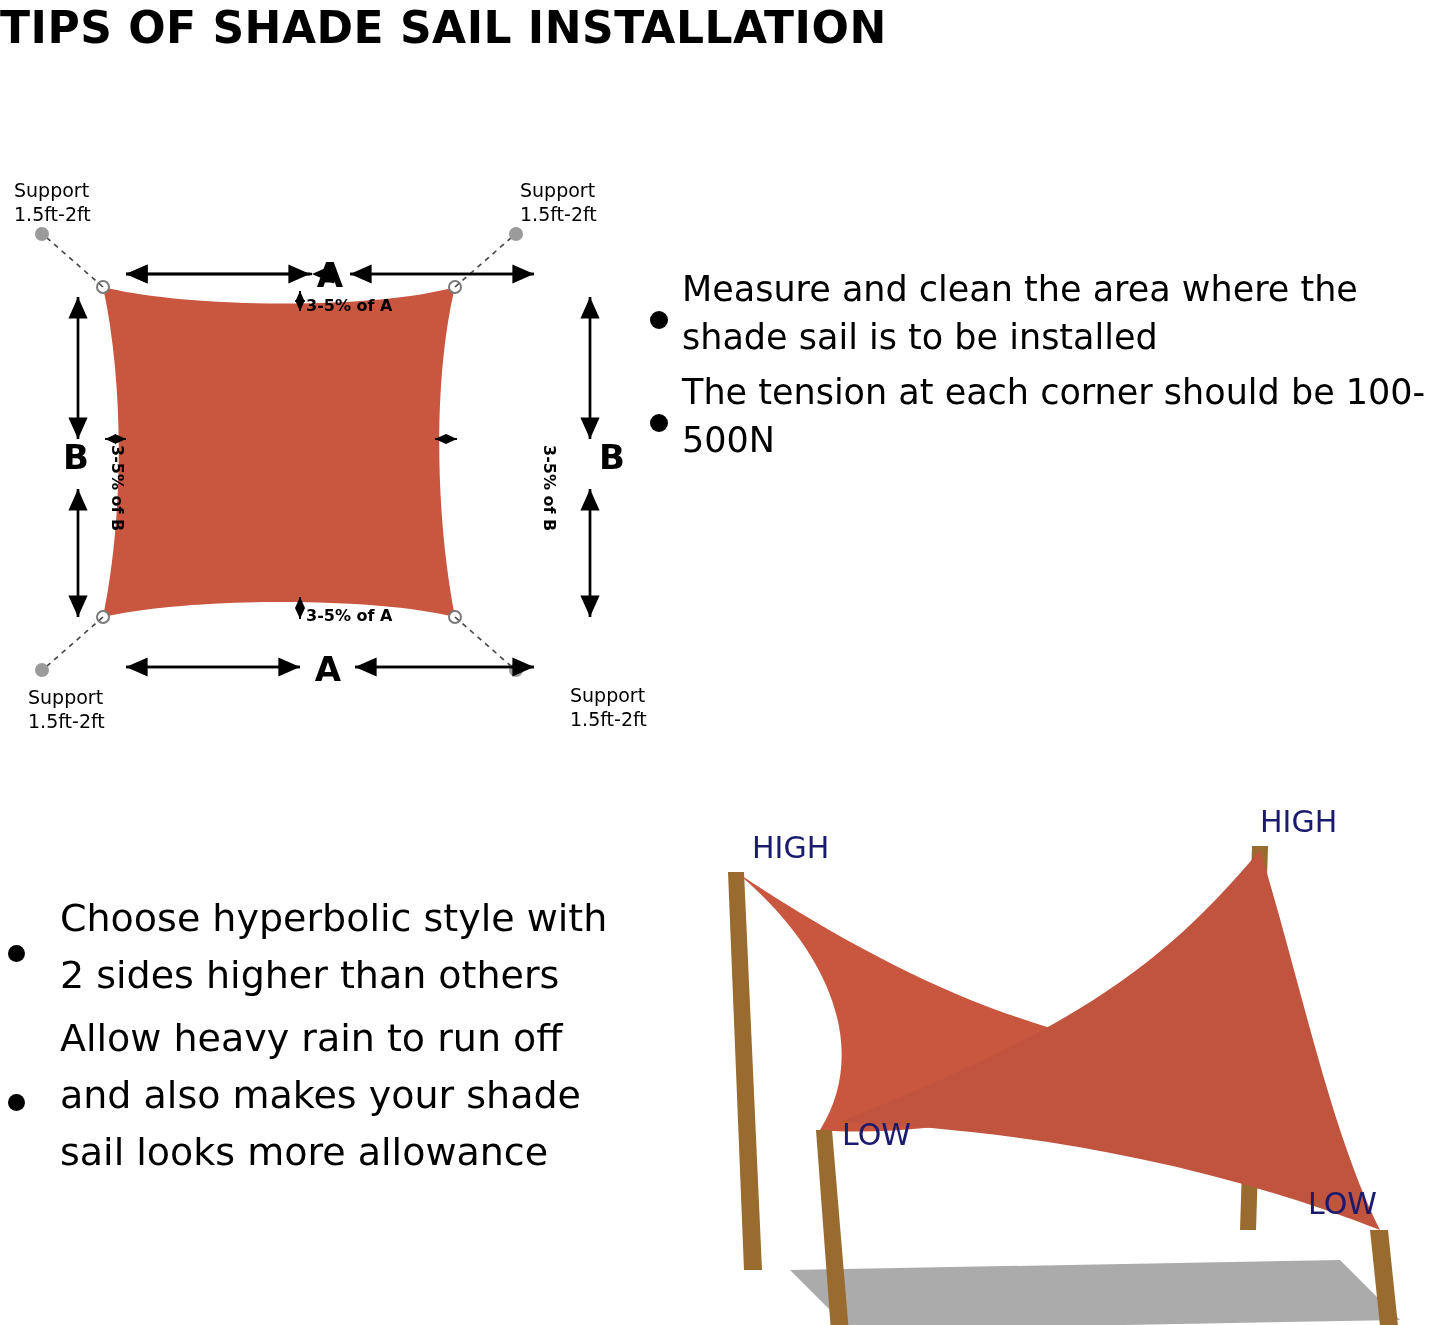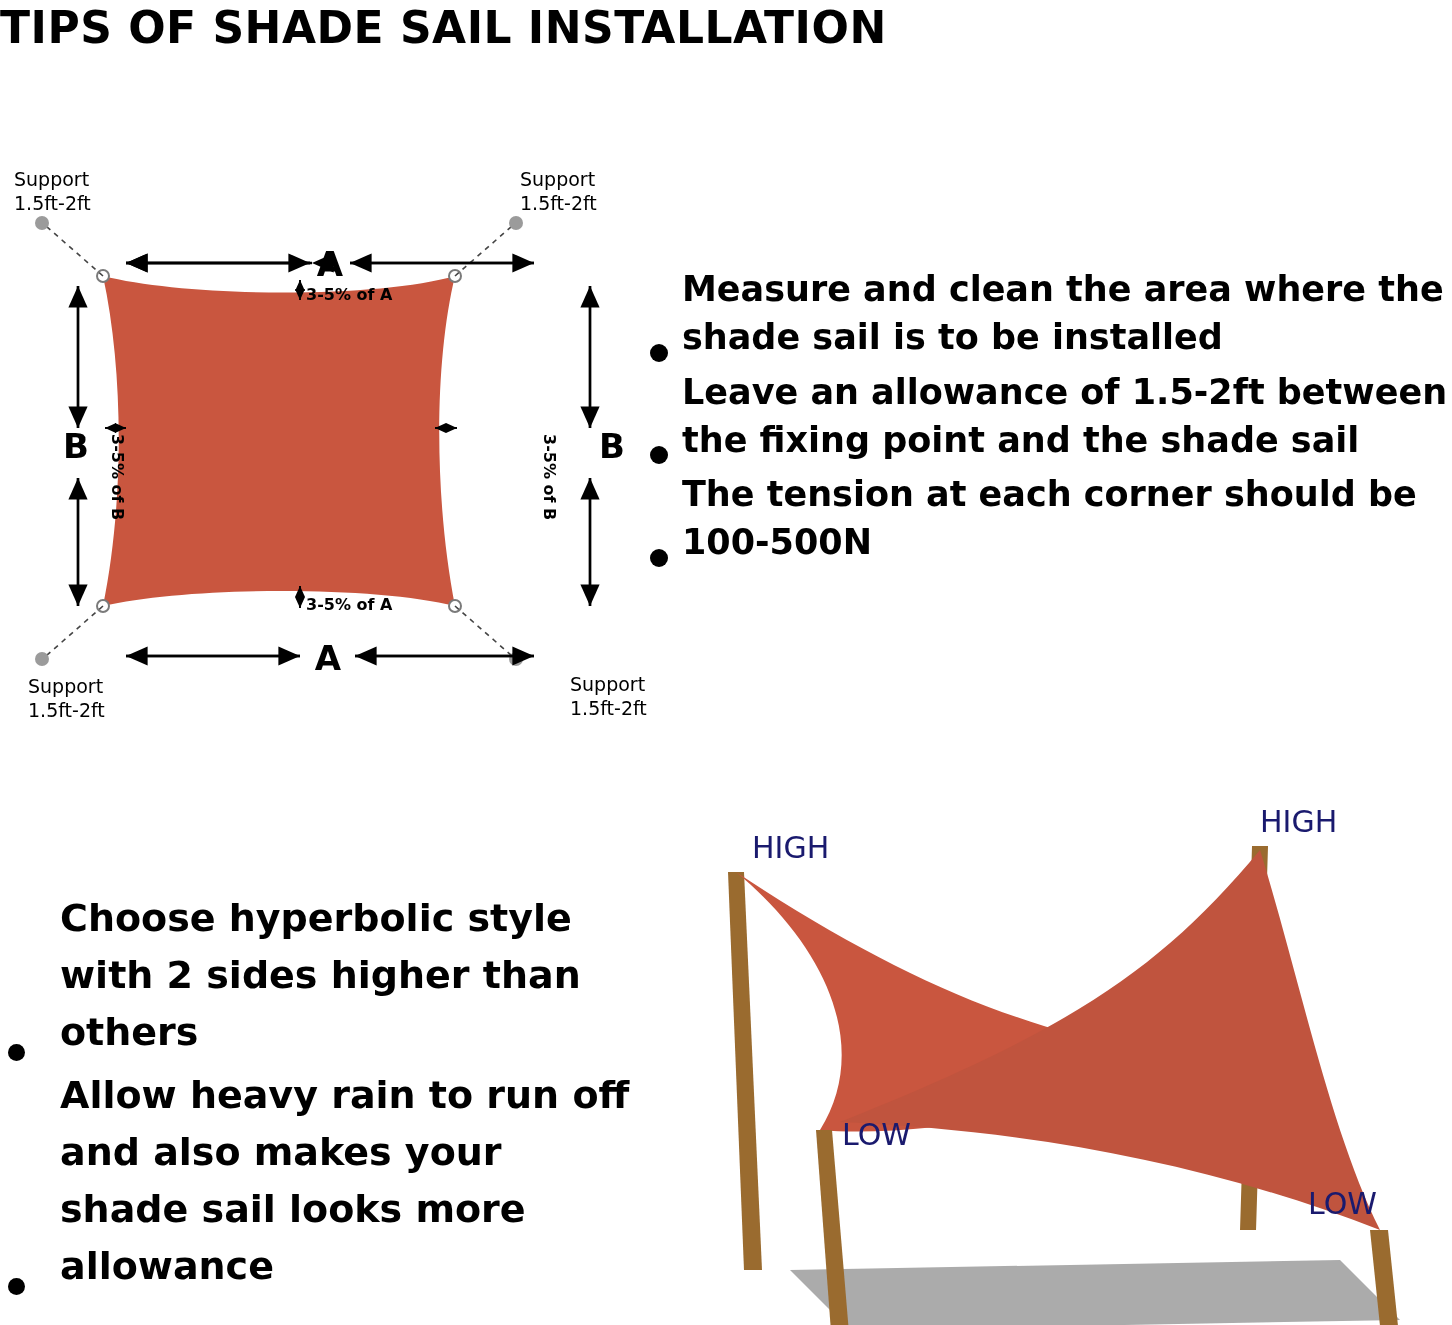--- a/index.html
+++ b/index.html
@@ -28,38 +28,37 @@
     font-size: 44px;
     letter-spacing: 0.5px;
     color: #000;
     white-space: nowrap;
   }
 
   
   #top-diagram {
     position: absolute;
     left: 0px;
-    top: 158px;
+    top: 169px;
     width: 660px;
     height: 580px;
   }
   #top-diagram svg { display: block; }
 
   
   #top-list {
     position: absolute;
     left: 650px;
     top: 265px;
     width: 800px;
   }
   .bullet-row {
     display: flex;
-    align-items: flex-end;
+    align-items: center;
     margin-bottom: 6px;
-    font-weight: bold;
   }
   .bullet-dot {
     flex: 0 0 auto;
     width: 18px;
     height: 18px;
     border-radius: 50%;
     background: #000;
     margin-top: 14px;
     margin-right: 14px;
   }
@@ -190,24 +189,20 @@
   </svg>
 </div>
 
 <div id="top-list">
   <div class="bullet-row">
     <span class="bullet-dot"></span>
     <span class="bullet-text">Measure and clean the area where the shade sail is to be installed</span>
   </div>
   <div class="bullet-row">
     <span class="bullet-dot"></span>
-    <span class="bullet-text">Leave an allowance of 1.5-2ft between the fixing point and the shade sail</span>
-  </div>
-  <div class="bullet-row">
-    <span class="bullet-dot"></span>
     <span class="bullet-text">The tension at each corner should be 100-500N</span>
   </div>
 </div>
 
 <div id="bottom-list">
   <div class="bullet-row">
     <span class="bullet-dot"></span>
     <span class="bullet-text">Choose hyperbolic style with 2 sides higher than others</span>
   </div>
   <div class="bullet-row">

